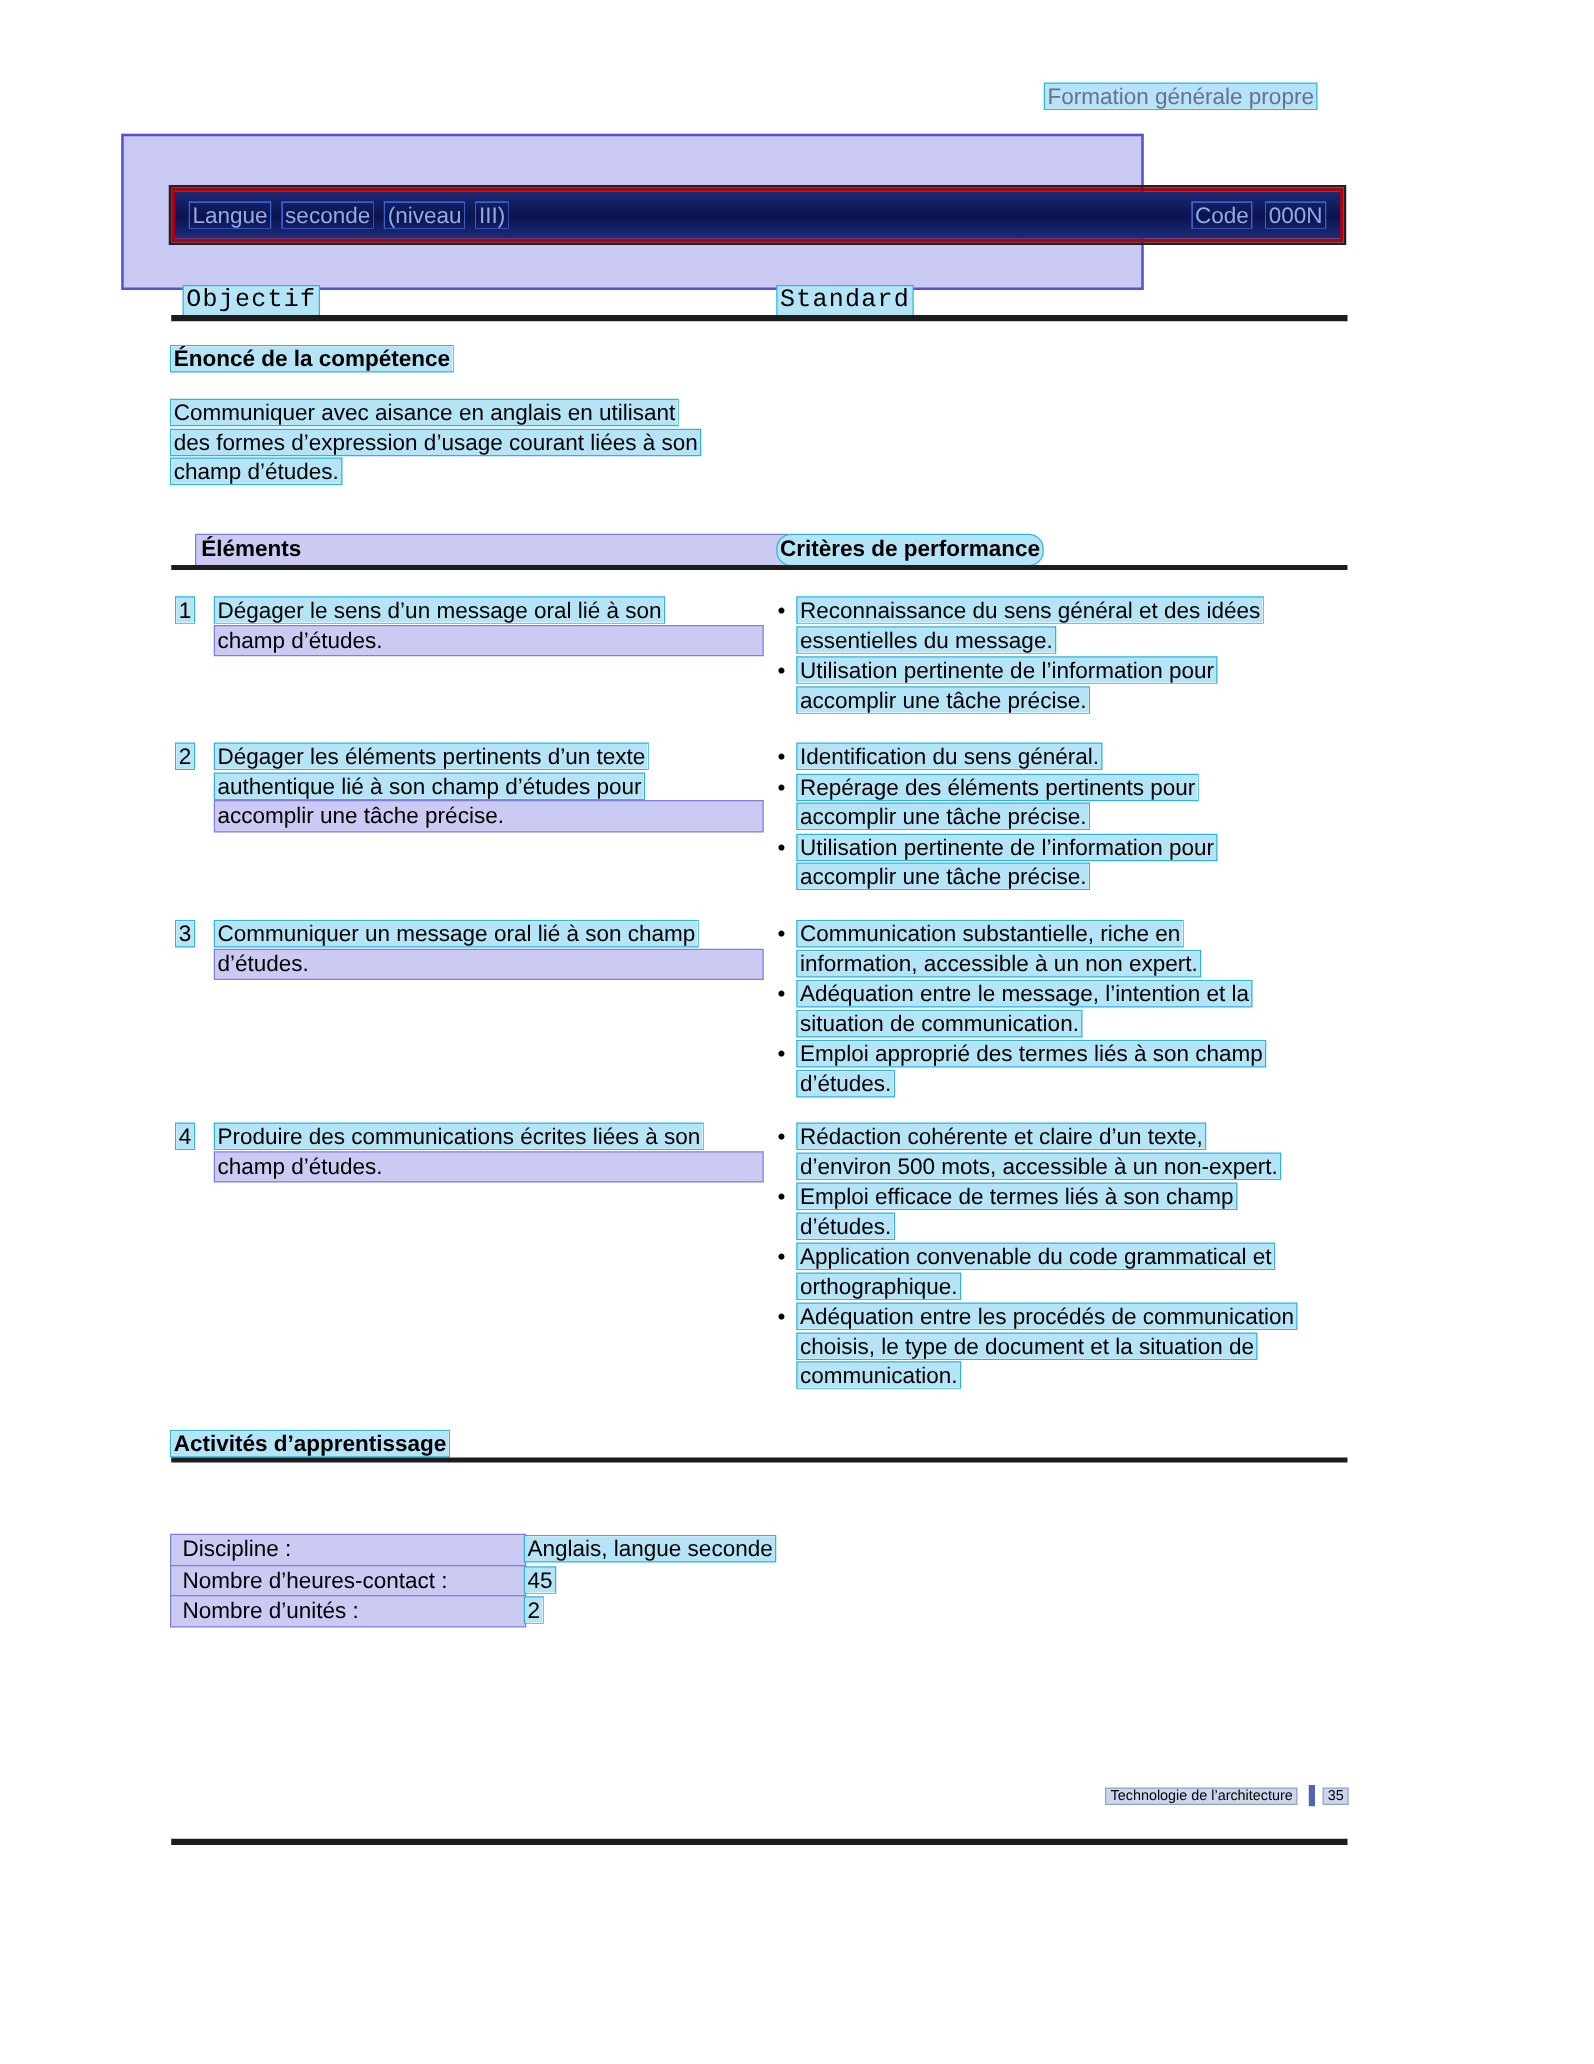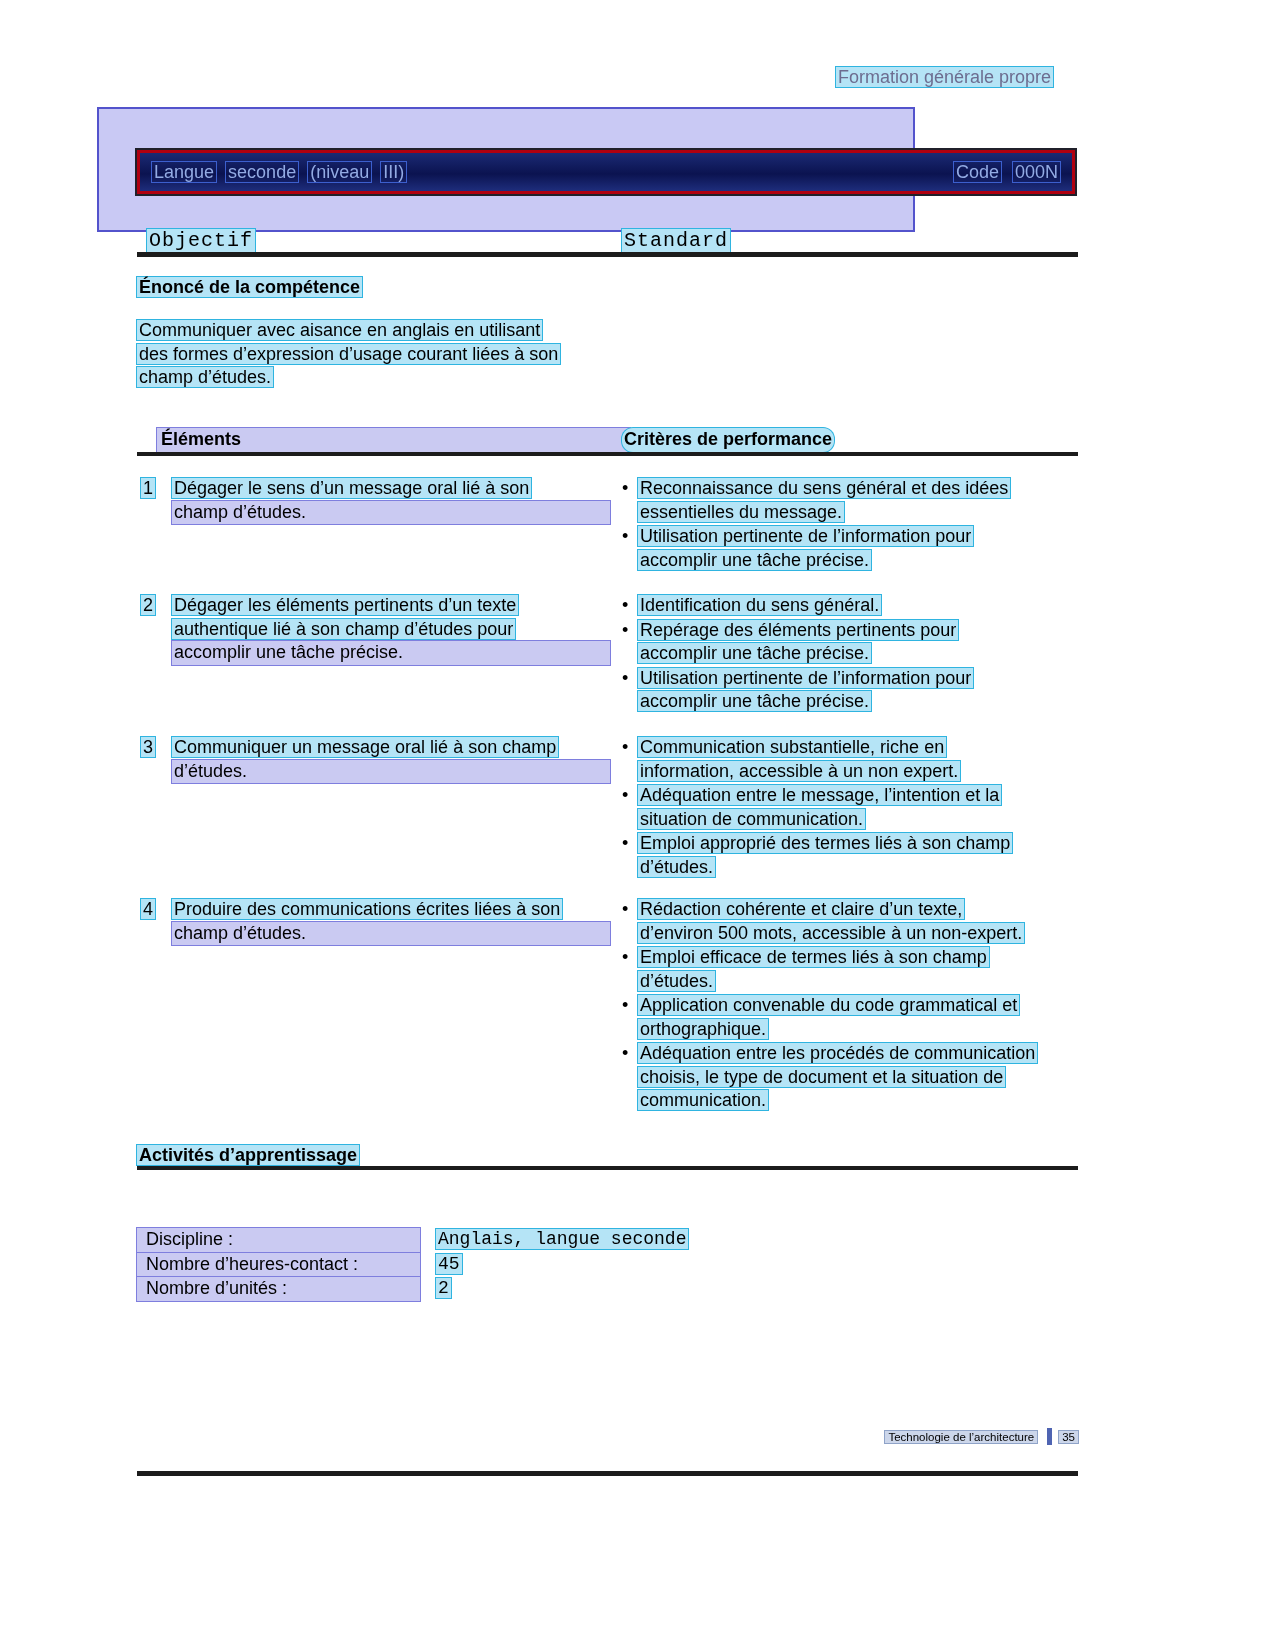--- a/index.html
+++ b/index.html
@@ -134,21 +134,21 @@
 
   
   .info-row { display: flex; line-height: 23.5px; margin-bottom: 0; }
   .info-label {
     width: 283px;
     background: #cacaf2;
     box-shadow: 0 0 0 1px #7e7ede;
     padding-left: 9px;
     margin-bottom: 1px;
   }
-  .info-value { margin-left: 16px; font-family: Liberation Mono, monospace; }
+  .info-value { margin-left: 0; }
 
   
   .footer-row {
     position: absolute;
     left: 137px;
     top: 1428px;
     width: 941px;
     display: flex;
     justify-content: flex-end;
     align-items: center;

